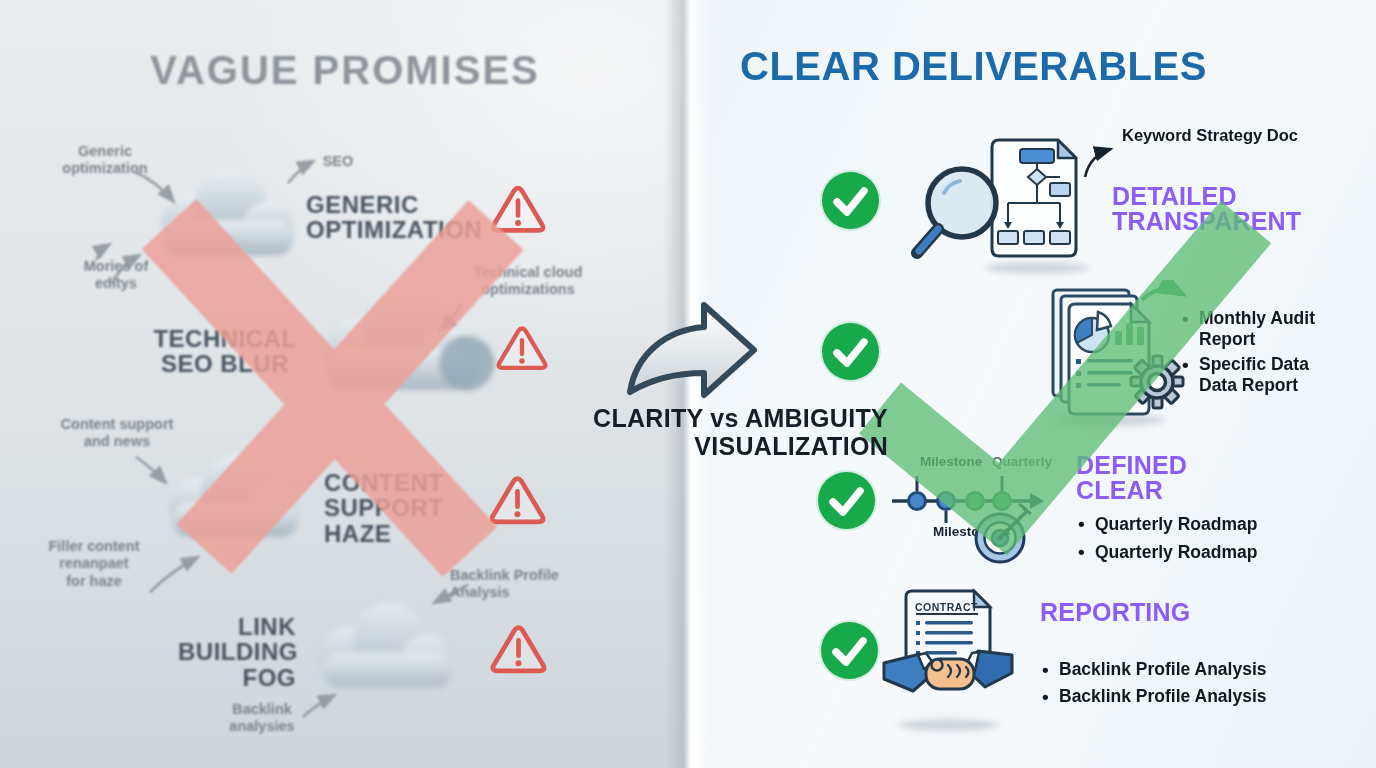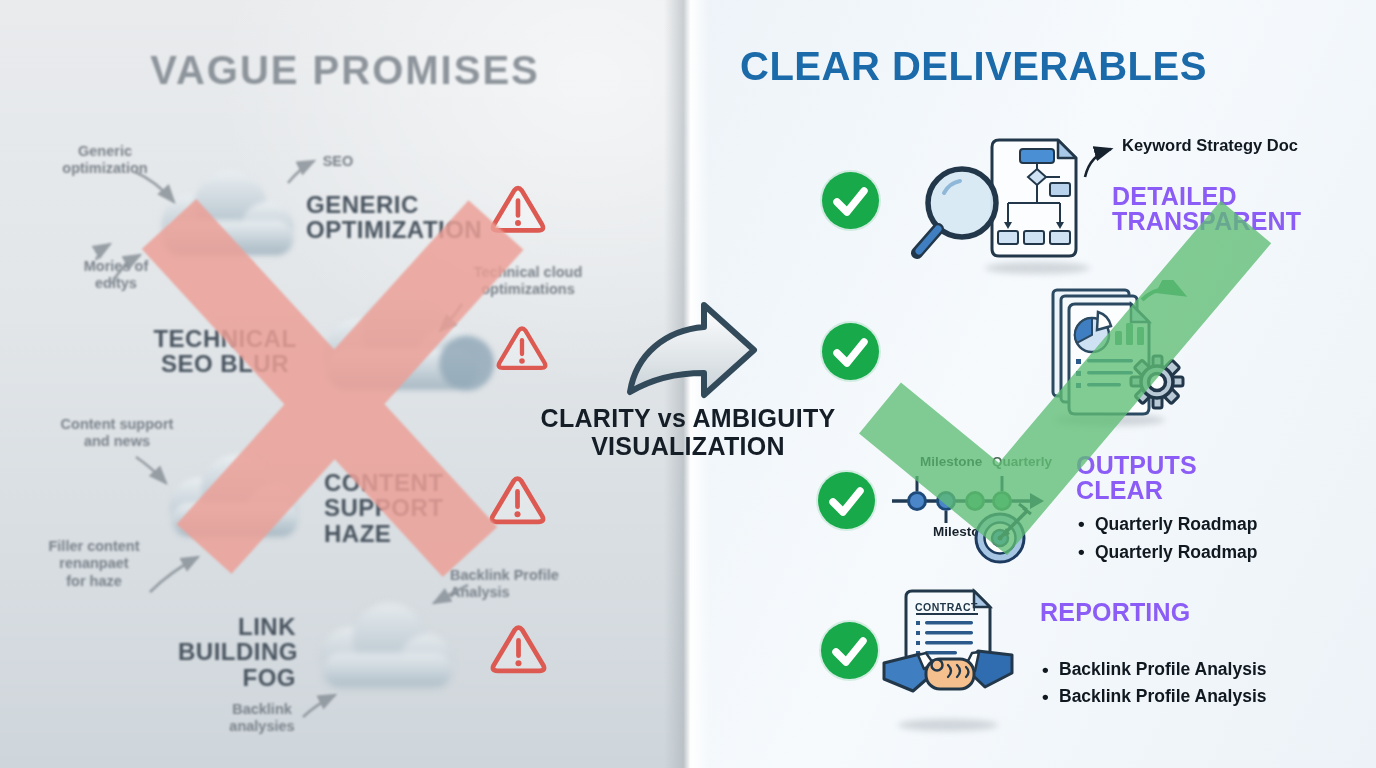--- a/index.html
+++ b/index.html
@@ -19,21 +19,21 @@
   #left-blur{left:0;top:0;width:692px;height:768px;filter:blur(1px);z-index:2;}
   .l-title{left:60px;top:48px;width:570px;text-align:center;font-size:40px;font-weight:700;
     letter-spacing:2px;color:#8d949b;}
   .l-label{color:#7b838b;font-size:14.5px;font-weight:700;line-height:1.2;text-align:center;filter:blur(.6px);}
   .l-heading{color:#4a5560;font-size:24px;font-weight:800;line-height:1.06;letter-spacing:.5px;}
   .cloud{filter:blur(2.4px);}
   .warn{z-index:3;filter:blur(.5px);}
   
   #x-overlay{left:0;top:0;z-index:3;filter:blur(1px);}
   
-  #center-text{left:488px;top:404px;width:400px;text-align:center;z-index:6;
+  #center-text{left:488px;top:404px;width:400px;text-align:right;z-index:6;
     color:#151e27;font-size:25px;font-weight:800;line-height:28px;letter-spacing:.3px;}
   #center-arrow{left:616px;top:290px;z-index:6;}
   
   .r-title{left:740px;top:44px;width:590px;text-align:left;font-size:40px;font-weight:800;
     letter-spacing:.5px;color:#1b6aa9;z-index:2;}
   .check-circle{width:57px;height:57px;border-radius:50%;background:#17a94a;z-index:2;
     box-shadow:0 0 0 2px rgba(23,169,74,.15);}
   .r-heading{color:#8b5cf6;font-size:25px;font-weight:800;line-height:25px;letter-spacing:.2px;z-index:2;}
   .r-bullets{z-index:2;color:#101820;font-size:17.5px;font-weight:600;}
   .r-bullets .bullet{position:relative;padding-left:17px;line-height:21px;margin-bottom:4px;}
@@ -253,21 +253,21 @@
     <line x1="38" y1="104" x2="19" y2="126" stroke="#3f7fc1" stroke-width="7" stroke-linecap="round"></line>
   </svg>
   <svg class="abs icon" style="left:1080px;top:140px" width="44" height="42" viewBox="0 0 44 42">
     <defs>
         <marker id="ah2" markerWidth="9" markerHeight="8" refX="6.5" refY="3" orient="auto">
       <path d="M0 0 L7.5 3 L0 6 Z" fill="#16222e"></path>
         </marker>
       </defs>
     <path d="M5 37 Q 10 15 31 9" fill="none" stroke="#16222e" stroke-width="2.6" marker-end="url(#ah2)"></path>
   </svg>
-  <div class="abs annotation" style="left:1122px;top:136px">Keyword Strategy Doc</div>
+  <div class="abs annotation" style="left:1122px;top:126px">Keyword Strategy Doc</div>
   <div class="abs r-heading" style="left:1112px;top:184px">
     <div>DETAILED</div>
     <div>TRANSPARENT</div>
   </div>
 
   <div class="abs shadow" style="left:1055px;top:414px;width:110px;height:12px"></div>
   <svg class="abs icon" style="left:1045px;top:282px" width="150" height="135" viewBox="0 0 150 135">
     <rect x="8" y="8" width="76" height="106" rx="4" fill="#eef5fa" stroke="#2b4a62" stroke-width="3"></rect>
     <rect x="16" y="14" width="76" height="106" rx="4" fill="#f4f9fc" stroke="#2b4a62" stroke-width="3"></rect>
     <path d="M30 22 H86 L104 40 V126 Q104 132 98 132 H30 Q24 132 24 126 V28 Q24 22 30 22 Z" fill="#fbfdfe" stroke="#2b4a62" stroke-width="3"></path>
@@ -302,20 +302,24 @@
     </g>
   </svg>
   <svg class="abs icon" style="left:1138px;top:280px" width="55" height="32" viewBox="0 0 55 32">
     <defs>
         <marker id="ah3" markerWidth="9" markerHeight="8" refX="6" refY="3" orient="auto">
       <path d="M0 0 L7.5 3 L0 6 Z" fill="#3da060"></path>
         </marker>
       </defs>
     <path d="M4 20 Q 22 2 44 14" fill="none" stroke="#3da060" stroke-width="4" marker-end="url(#ah3)"></path>
   </svg>
+  <div class="abs r-bullets" style="left:1182px;top:308px;width:138px">
+    <div class="bullet">Monthly Audit Report</div>
+    <div class="bullet">Specific Data Data Report</div>
+  </div>
 
   <div class="abs ms-label" style="left:888px;top:454px">Milestone</div>
   <div class="abs ms-label green" style="left:960px;top:454px">Quarterly</div>
   <div class="abs ms-label" style="left:901px;top:524px">Milestone</div>
   <svg class="abs icon" style="left:880px;top:468px" width="175" height="105" viewBox="0 0 175 105">
     <line x1="12" y1="33" x2="150" y2="33" stroke="#1f3a52" stroke-width="3.5"></line>
     <polygon points="150,25 164,33 150,41" fill="#1f3a52"></polygon>
     <line x1="37" y1="8" x2="37" y2="23" stroke="#1f3a52" stroke-width="3"></line>
     <line x1="122" y1="8" x2="122" y2="23" stroke="#1f3a52" stroke-width="3"></line>
     <line x1="66" y1="43" x2="66" y2="55" stroke="#1f3a52" stroke-width="3"></line>
@@ -328,21 +332,21 @@
       <circle cx="120" cy="70" r="15.5" fill="#ffffff" stroke="#1d3a5f" stroke-width="2.5"></circle>
       <circle cx="120" cy="70" r="8" fill="#4a86c8" stroke="#1d3a5f" stroke-width="2.5"></circle>
       <circle cx="120" cy="70" r="2.5" fill="#12243a"></circle>
       <line x1="121" y1="69" x2="147" y2="43" stroke="#12283f" stroke-width="3.5"></line>
       <polygon points="120,70 130,66 126,60" fill="#12283f"></polygon>
       <line x1="143" y1="40" x2="151" y2="46" stroke="#12283f" stroke-width="3"></line>
       <line x1="139" y1="36" x2="147" y2="42" stroke="#12283f" stroke-width="3"></line>
     </g>
   </svg>
   <div class="abs r-heading" style="left:1076px;top:453px">
-    <div>OUTPUTS</div>
+    <div>DEFINED</div>
     <div>CLEAR</div>
   </div>
   <div class="abs r-bullets" style="left:1078px;top:512px;width:200px">
     <div class="bullet" style="line-height:24px">Quarterly Roadmap</div>
     <div class="bullet" style="line-height:24px">Quarterly Roadmap</div>
   </div>
 
   <div class="abs shadow" style="left:898px;top:719px;width:100px;height:12px"></div>
   <svg class="abs icon" style="left:878px;top:583px" width="140" height="140" viewBox="0 0 140 140">
     <path d="M34 8 H96 L112 24 V78 H34 Q28 78 28 72 V14 Q28 8 34 8 Z" fill="#f6fafd" stroke="#22384a" stroke-width="3"></path>

